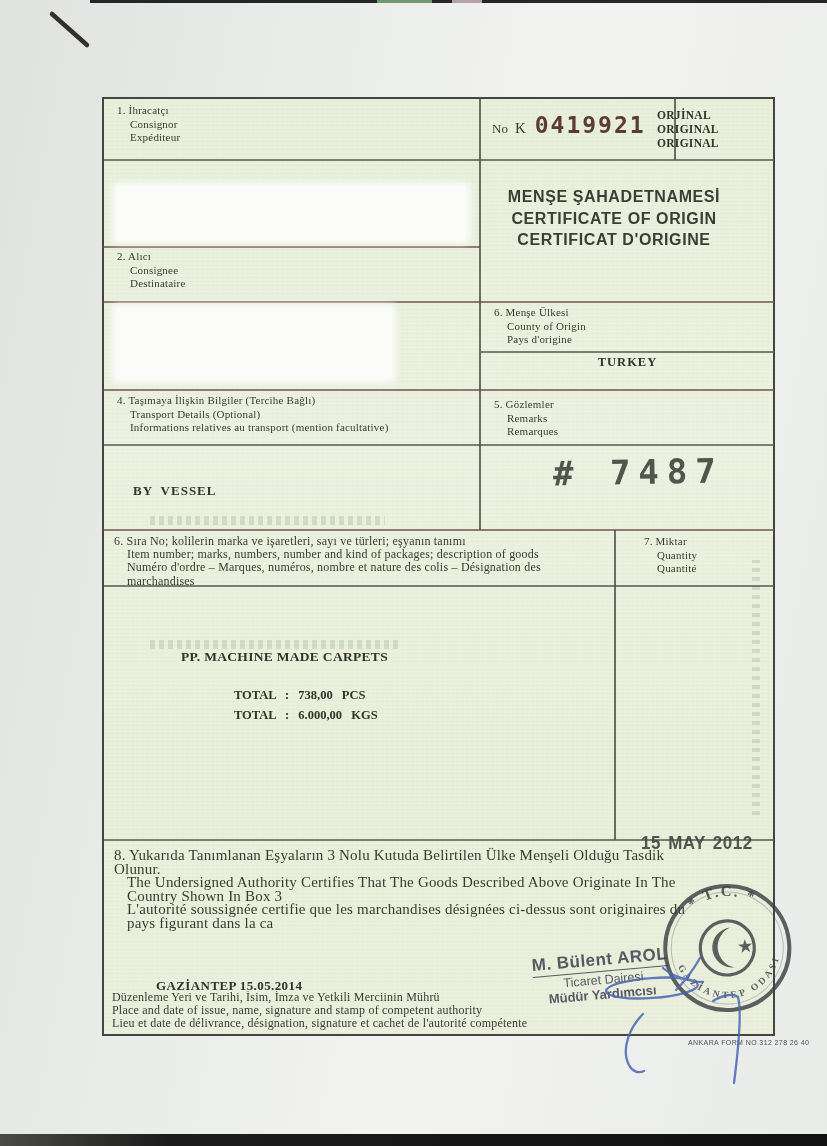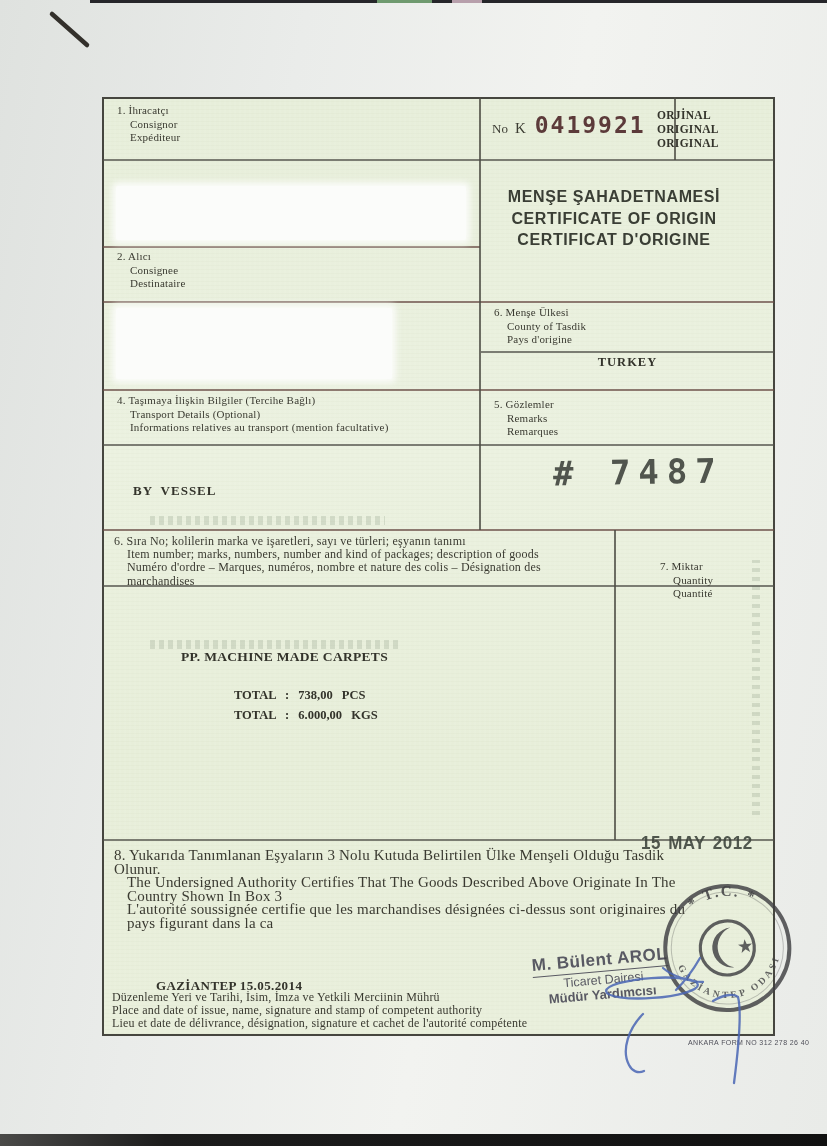--- a/index.html
+++ b/index.html
@@ -128,21 +128,21 @@
   </div>
 
   <div class="abs lbl" style="left:117px;top:250px;">
     <div>2. Alıcı</div>
     <div class="ind">Consignee</div>
     <div class="ind">Destinataire</div>
   </div>
 
   <div class="abs lbl" style="left:494px;top:306px;">
     <div>6. Menşe Ülkesi</div>
-    <div class="ind">County of Tasdik</div>
+    <div class="ind">County of Origin</div>
     <div class="ind">Pays d'origine</div>
   </div>
   <div class="abs turkey">TURKEY</div>
 
   <div class="abs lbl" style="left:117px;top:394px;">
     <div>4. Taşımaya İlişkin Bilgiler (Tercihe Bağlı)</div>
     <div class="ind">Transport Details (Optional)</div>
     <div class="ind">Informations relatives au transport (mention facultative)</div>
   </div>
   <div class="abs byvessel">BY VESSEL</div>
@@ -153,21 +153,21 @@
     <div class="ind">Remarques</div>
   </div>
   <div class="abs stamp7487"># 7487</div>
 
   <div class="abs lbl small" style="left:114px;top:535px;width:492px;">
     <div>6. Sıra No; kolilerin marka ve işaretleri, sayı ve türleri; eşyanın tanımı</div>
     <div class="ind">Item number; marks, numbers, number and kind of packages; description of goods</div>
     <div class="ind">Numéro d'ordre – Marques, numéros, nombre et nature des colis – Désignation des marchandises</div>
   </div>
 
-  <div class="abs lbl" style="left:660px;top:535px;margin-top:25px;">
+  <div class="abs lbl" style="left:644px;top:535px;">
     <div>7. Miktar</div>
     <div class="ind">Quantity</div>
     <div class="ind">Quantité</div>
   </div>
 
   <div class="abs goods">PP. MACHINE MADE CARPETS</div>
   <div class="abs totline" style="left:234px;top:688px;">TOTAL : 738,00 PCS</div>
   <div class="abs totline" style="left:234px;top:708px;">TOTAL : 6.000,00 KGS</div>
 
   <div class="abs datestamp">15 MAY 2012</div>

